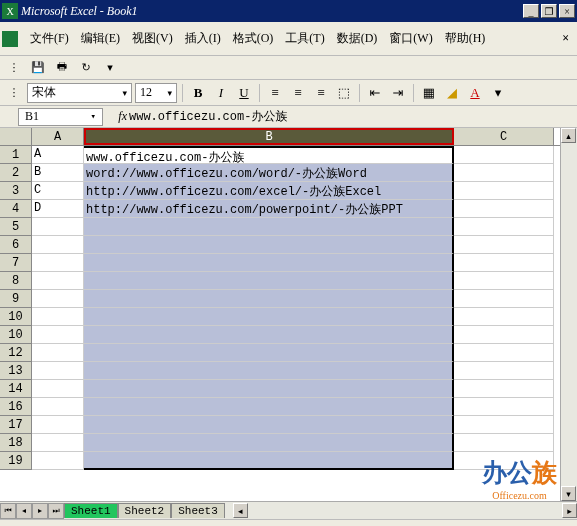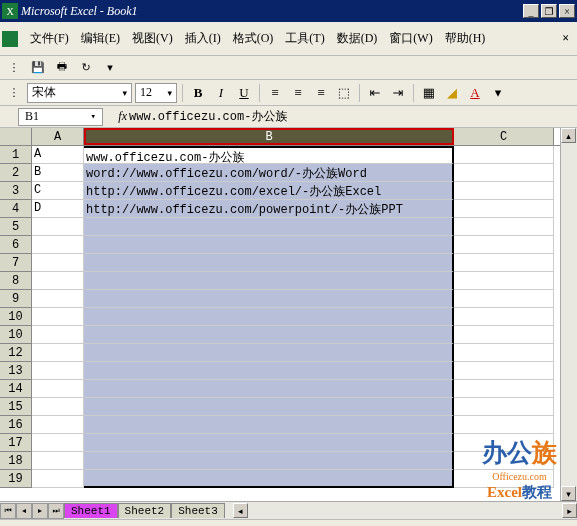--- a/index.html
+++ b/index.html
@@ -40,21 +40,21 @@
 .cell.colB { background: #b8bfd8; border-right: 2px solid #000; }
 .cell.colB.first { background: #fff; border-top: 2px solid #000; }
 .row:last-child .cell.colB { border-bottom: 2px solid #000; }
 .vsbar { width: 17px; background: #e8e8e0; border-left: 1px solid #aaa; position: relative; }
 .vsbar .arrow, .hsbar .arrow { width: 15px; height: 15px; background: #d4d0c8; border: 1px solid #fff; border-right-color: #777; border-bottom-color: #777; display: flex; align-items: center; justify-content: center; font-size: 9px; }
 .vsbar .topar { position: absolute; top: 0; }
 .vsbar .botar { position: absolute; bottom: 0; }
 .sheettabs { height: 18px; background: #e8e8e0; border-top: 1px solid #aaa; display: flex; align-items: center; font-size: 11px; }
 .navbtns { display: flex; }
 .navbtn { width: 16px; height: 16px; background: #d4d0c8; border: 1px solid #999; display: flex; align-items: center; justify-content: center; font-size: 8px; }
-.stab { padding: 1px 6px; background: #d946ef; border: 1px solid #888; border-bottom: none; font-family: "Courier New", monospace; }
+.stab { padding: 1px 6px; background: #22c55e; border: 1px solid #888; border-bottom: none; font-family: "Courier New", monospace; }
 .stab.inactive { background: #d8d8c8; }
 .hsbar { flex: 1; background: #e8e8e0; display: flex; margin-left: 8px; }
 .statusbar { height: 20px; background: #eeece1; border-top: 1px solid #bbb; display: flex; align-items: center; padding: 12px 8px; font-size: 12px; }
 .watermark { position: absolute; right: 20px; bottom: 24px; text-align: center; font-size: 13px; line-height: 1.3; }
 .wmtop { color: #2a5fab; font-size: 25px; font-weight: bold; }
 .wmtop .orange { color: #e67817; }
 .wmurl { color: #e67817; font-size: 10px; }
 .wmbot { color: #2a5fab; font-size: 15px; font-weight: bold; }
 .wmbot .orange { color: #e67817; }
 </style>
@@ -219,26 +219,20 @@
           <div class="cell colB"></div>
           <div class="cell colC"></div>
         </div>
         <div class="row">
           <div class="rowhdr">14</div>
           <div class="cell colA"></div>
           <div class="cell colB"></div>
           <div class="cell colC"></div>
         </div>
         <div class="row">
-          <div class="rowhdr">15</div>
-          <div class="cell colA"></div>
-          <div class="cell colB"></div>
-          <div class="cell colC"></div>
-        </div>
-        <div class="row">
           <div class="rowhdr">16</div>
           <div class="cell colA"></div>
           <div class="cell colB"></div>
           <div class="cell colC"></div>
         </div>
         <div class="row">
           <div class="rowhdr">17</div>
           <div class="cell colA"></div>
           <div class="cell colB"></div>
           <div class="cell colC"></div>
@@ -280,14 +274,13 @@
   </div>
 </div>
 
 <div class="statusbar">
   <span>就绪</span>
 </div>
 
 <div class="watermark">
   <div class="wmtop"><span>办公</span><span class="orange">族</span></div>
   <div class="wmurl">Officezu.com</div>
-  <div class="wmbot"><span class="orange">Excel</span><span>教程</span></div>
 </div>
 
 </body></html>

